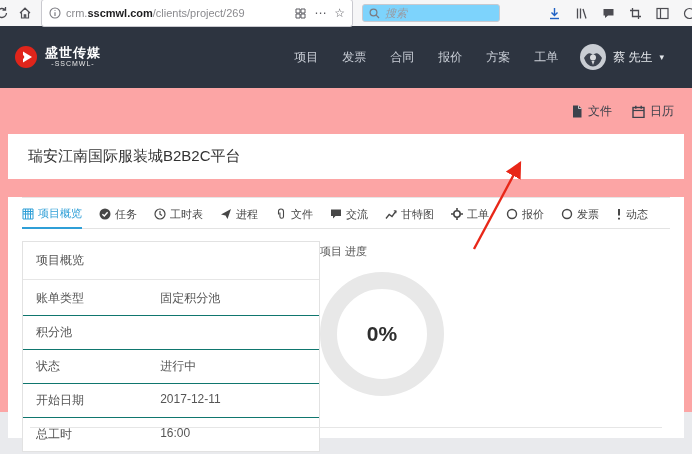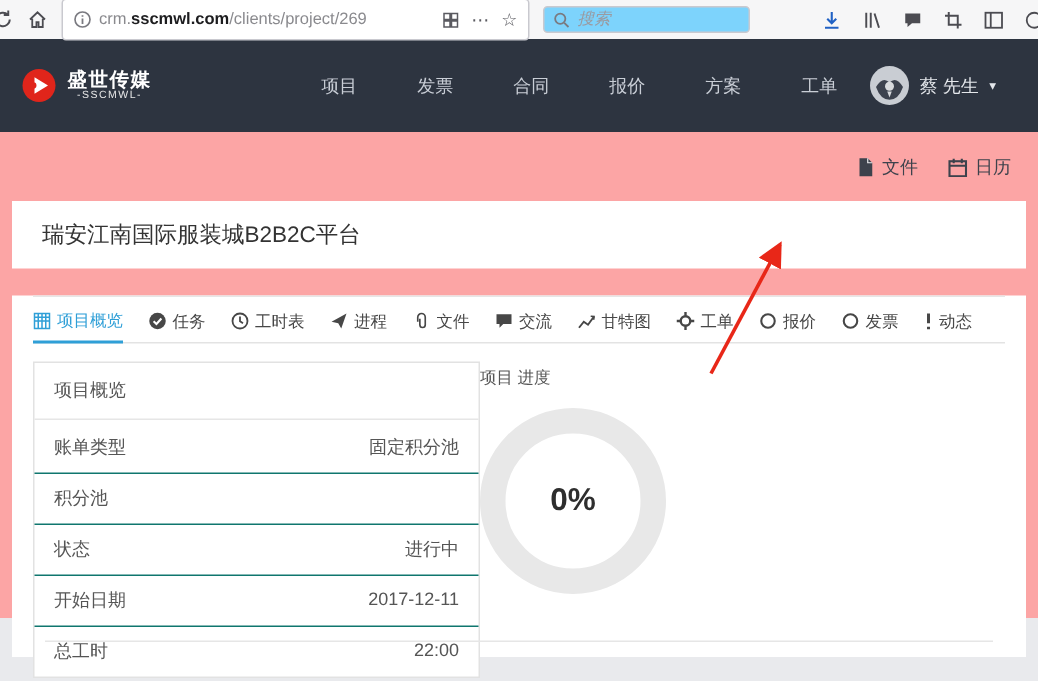--- a/index.html
+++ b/index.html
@@ -18,21 +18,21 @@
   .search-box input { border:none; outline:none; width:100%; font-size:11px; font-family:inherit; background:transparent; }
   .search-box input::placeholder { color:#9a9aa0; font-style:italic; }
   .toolbar-icons { margin-left:auto; display:flex; align-items:center; gap:14px; }
 
   
   .navbar { height:62px; background:#2d3440; display:flex; align-items:center; padding:0 28px 0 14px; }
   .logo { display:flex; align-items:center; gap:7px; }
   .logo-text { color:#fff; line-height:1.1; }
   .logo-title { font-size:13px; font-weight:bold; letter-spacing:1px; }
   .logo-sub { font-size:7px; color:#e6e6e6; letter-spacing:1px; text-align:center; }
-  .nav-menu { margin-left:auto; display:flex; gap:40px; }
+  .nav-menu { margin-left:auto; display:flex; gap:24px; }
   .nav-item { color:#c9ced6; font-size:12px; cursor:pointer; }
   .nav-user { display:flex; align-items:center; gap:7px; margin-left:22px; cursor:pointer; }
   .nav-user-name { color:#e4e7eb; font-size:12px; }
   .nav-caret { color:#e4e7eb; font-size:9px; }
 
   
   .page-body { position:relative; height:324px; background:#fca5a5; }
   .doc-actions { display:flex; justify-content:flex-end; gap:20px; padding:15px 18px 0 0; }
   .doc-action { display:flex; align-items:center; gap:5px; font-size:12px; color:#3d424c; cursor:pointer; }
   .title-card { margin:14px 8px 0 8px; background:#fff; padding:13px 20px; font-size:15px; color:#333; }
@@ -43,21 +43,21 @@
   .tab.active { color:#2f9fd7; border-bottom:2px solid #2f9fd7; margin-bottom:-1px; }
   .tab svg { flex:none; }
 
   .content { display:flex; padding:12px 14px 0; }
   .overview-card { flex:none; width:298px; border:1px solid #e2e2e2; background:#fff; }
   .overview-header { padding:10px 13px; font-size:12px; color:#555; border-bottom:1px solid #e6e6e6; }
   .overview-rows { padding-top:2px; }
   .overview-row { display:flex; padding:8px 13px; font-size:12px; color:#555; }
   .overview-row + .overview-row { border-top:1px solid #0f766e; }
   .row-label { flex:0 0 46%; }
-  .row-value { flex:1;text-align:right; }
+  .row-value { flex:1; }
 
   .progress-col { flex:1; display:flex; flex-direction:column; align-items:flex-start; }
   .progress-title { font-size:11px; color:#555; margin-top:3px; }
   .donut { margin-top:13px; width:124px; height:124px; border:17px solid #e8e8e8; border-radius:50%; display:flex; align-items:center; justify-content:center; background:#fff; }
   .donut-label { font-size:21px; font-weight:bold; color:#2e2e2e; }
 
   .bottom-divider { position:absolute; left:22px; right:22px; bottom:10px; border-top:1px solid #e6e6e6; }
 
   .arrow-overlay { position:absolute; left:0; top:0; width:692px; height:454px; pointer-events:none; z-index:20; }
 </style>
@@ -289,21 +289,21 @@
           <div class="overview-row">
             <span class="row-label">状态</span>
             <span class="row-value">进行中</span>
           </div>
           <div class="overview-row">
             <span class="row-label">开始日期</span>
             <span class="row-value">2017-12-11</span>
           </div>
           <div class="overview-row">
             <span class="row-label">总工时</span>
-            <span class="row-value">22:00</span>
+            <span class="row-value">16:00</span>
           </div>
         </div>
       </div>
 
       <div class="progress-col">
         <div class="progress-title">项目 进度</div>
         <div class="donut">
           <span class="donut-label">0%</span>
         </div>
       </div>

